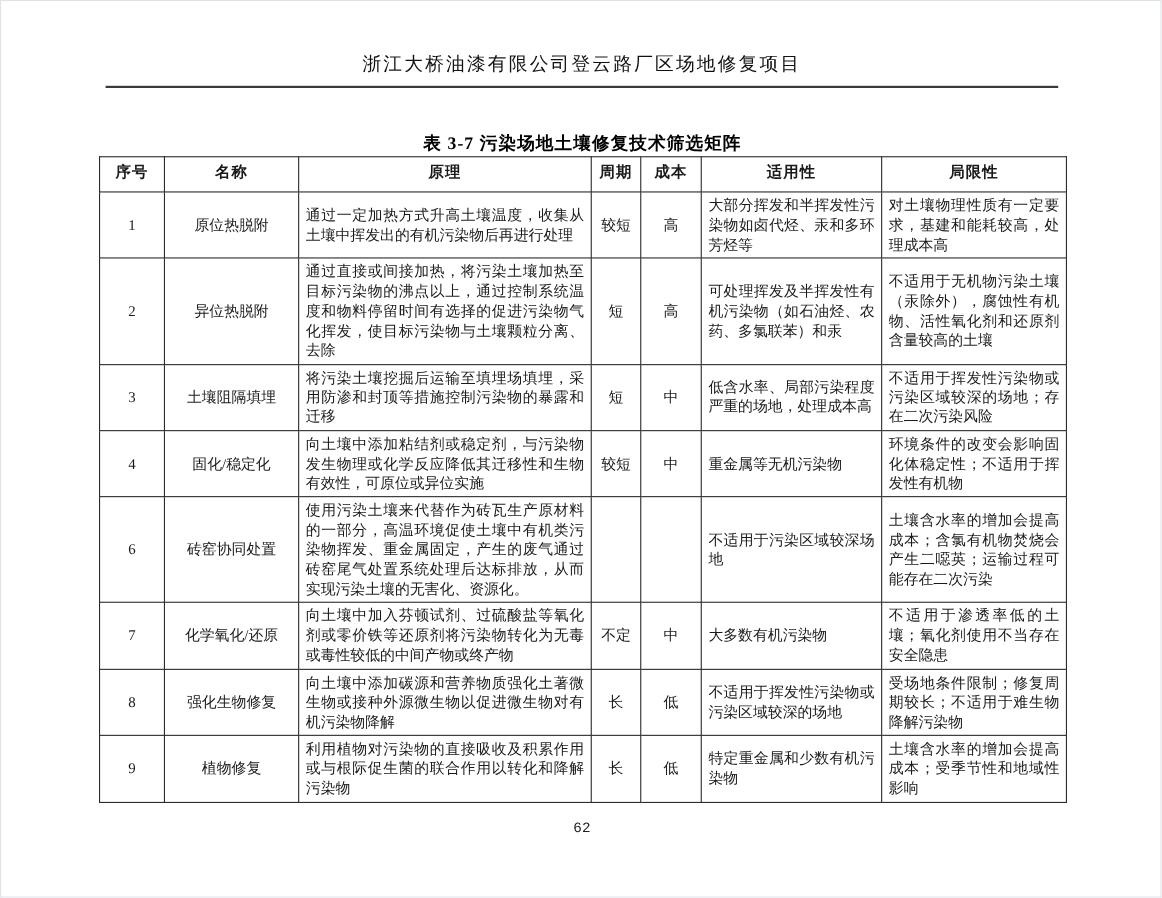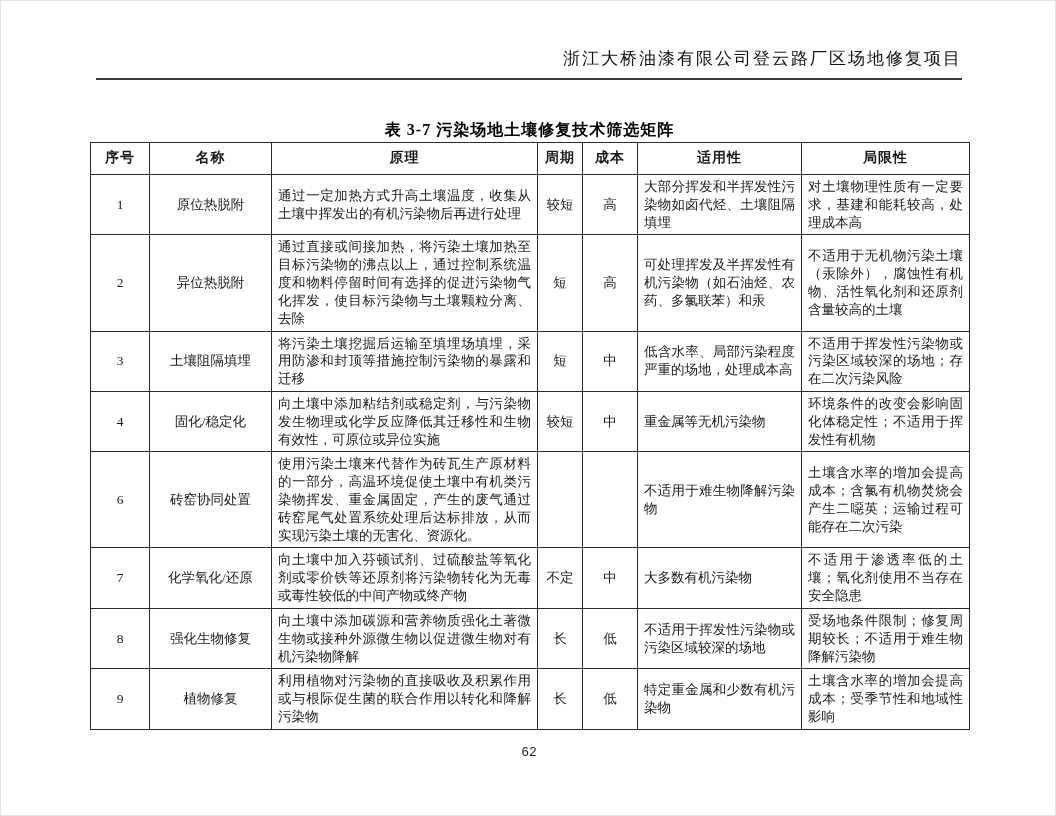--- a/index.html
+++ b/index.html
@@ -12,21 +12,21 @@
     color: #1a1a1a;
     box-sizing: border-box;
     border: 1px solid #dfe3e8;
     overflow: hidden;
   }
   .page-header {
     position: absolute;
     top: 46px;
     left: 95px;
     width: 866px;
-    text-align: right;
+    text-align: center;
     font-size: 17px;
     letter-spacing: 2px;
     color: #111;
   }
   .header-rule {
     position: absolute;
     top: 77px;
     left: 95px;
     width: 866px;
     height: 2px;
@@ -113,21 +113,21 @@
         <th>局限性</th>
       </tr>
     </thead>
     <tbody id="table-body">
         <tr>
           <td class="c-center">1</td>
           <td class="c-center">原位热脱附</td>
           <td class="c-left">通过一定加热方式升高土壤温度，收集从土壤中挥发出的有机污染物后再进行处理</td>
           <td class="c-center">较短</td>
           <td class="c-center">高</td>
-          <td class="c-left">大部分挥发和半挥发性污染物如卤代烃、土壤阻隔填埋</td>
+          <td class="c-left">大部分挥发和半挥发性污染物如卤代烃、汞和多环芳烃等</td>
           <td class="c-left">对土壤物理性质有一定要求，基建和能耗较高，处理成本高</td>
         </tr>
         <tr>
           <td class="c-center">2</td>
           <td class="c-center">异位热脱附</td>
           <td class="c-left">通过直接或间接加热，将污染土壤加热至目标污染物的沸点以上，通过控制系统温度和物料停留时间有选择的促进污染物气化挥发，使目标污染物与土壤颗粒分离、去除</td>
           <td class="c-center">短</td>
           <td class="c-center">高</td>
           <td class="c-left">可处理挥发及半挥发性有机污染物（如石油烃、农药、多氯联苯）和汞</td>
           <td class="c-left">不适用于无机物污染土壤（汞除外），腐蚀性有机物、活性氧化剂和还原剂含量较高的土壤</td>
@@ -149,21 +149,21 @@
           <td class="c-center">中</td>
           <td class="c-left">重金属等无机污染物</td>
           <td class="c-left">环境条件的改变会影响固化体稳定性；不适用于挥发性有机物</td>
         </tr>
         <tr>
           <td class="c-center">6</td>
           <td class="c-center">砖窑协同处置</td>
           <td class="c-left">使用污染土壤来代替作为砖瓦生产原材料的一部分，高温环境促使土壤中有机类污染物挥发、重金属固定，产生的废气通过砖窑尾气处置系统处理后达标排放，从而实现污染土壤的无害化、资源化。</td>
           <td class="c-center"></td>
           <td class="c-center"></td>
-          <td class="c-left">不适用于难生物降解污染物</td>
+          <td class="c-left">不适用于污染区域较深场地</td>
           <td class="c-left">土壤含水率的增加会提高成本；含氯有机物焚烧会产生二噁英；运输过程可能存在二次污染</td>
         </tr>
         <tr>
           <td class="c-center">7</td>
           <td class="c-center">化学氧化/还原</td>
           <td class="c-left">向土壤中加入芬顿试剂、过硫酸盐等氧化剂或零价铁等还原剂将污染物转化为无毒或毒性较低的中间产物或终产物</td>
           <td class="c-center">不定</td>
           <td class="c-center">中</td>
           <td class="c-left">大多数有机污染物</td>
           <td class="c-left">不适用于渗透率低的土壤；氧化剂使用不当存在安全隐患</td>

